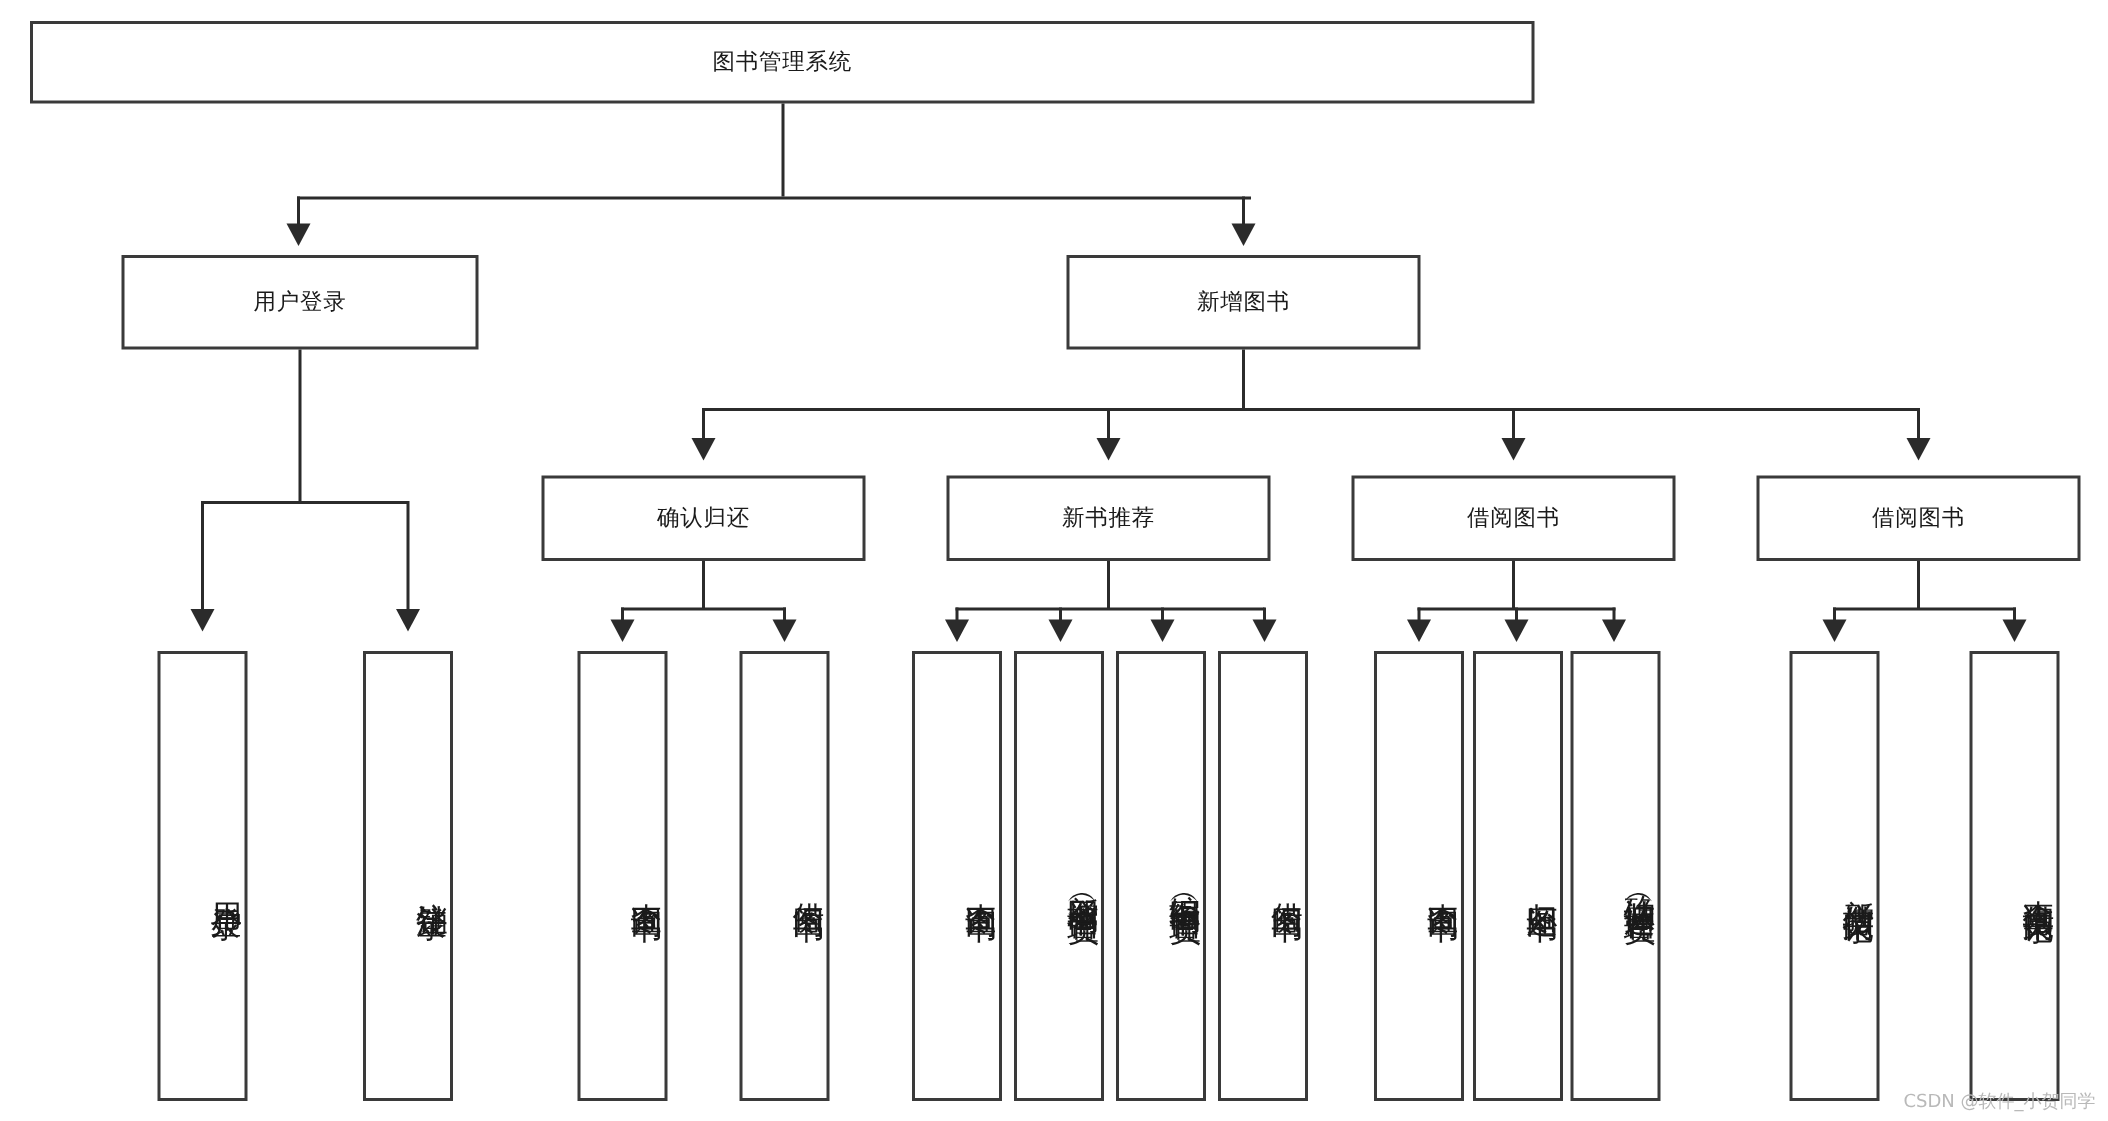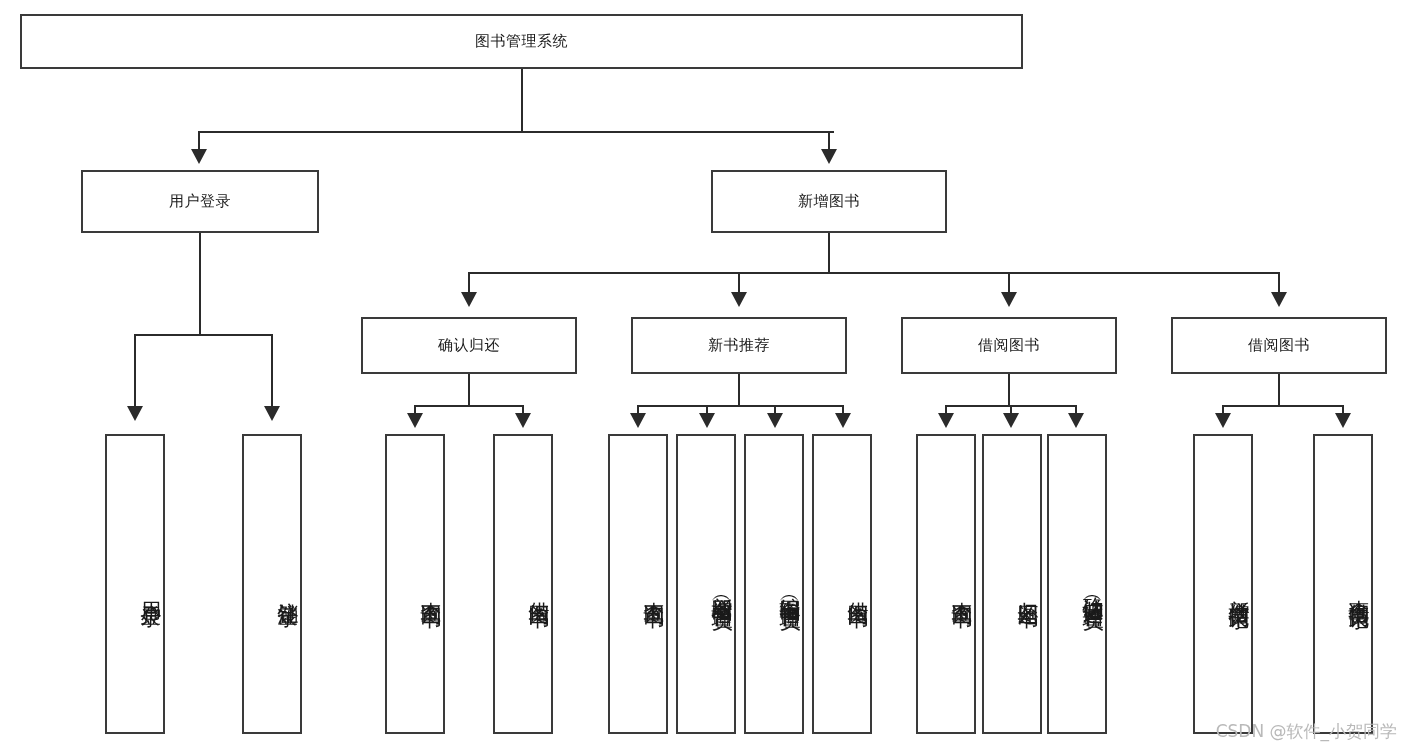--- a/index.html
+++ b/index.html
@@ -63,21 +63,21 @@
     height: 0;
     border-left: 8px solid transparent;
     border-right: 8px solid transparent;
     border-top: 15px solid #2b2b2b;
   }
   
   #watermark {
     position: absolute;
     right: 8px;
     bottom: 4px;
-    font-size: 17px;
+    font-size: 12px;
     color: #b9b9b9;
     white-space: nowrap;
     font-family: "DejaVu Sans", "Liberation Sans", sans-serif;
     text-align: right;
   }
 </style>
 </head>
 <body>
 
 <div id="canvas">

